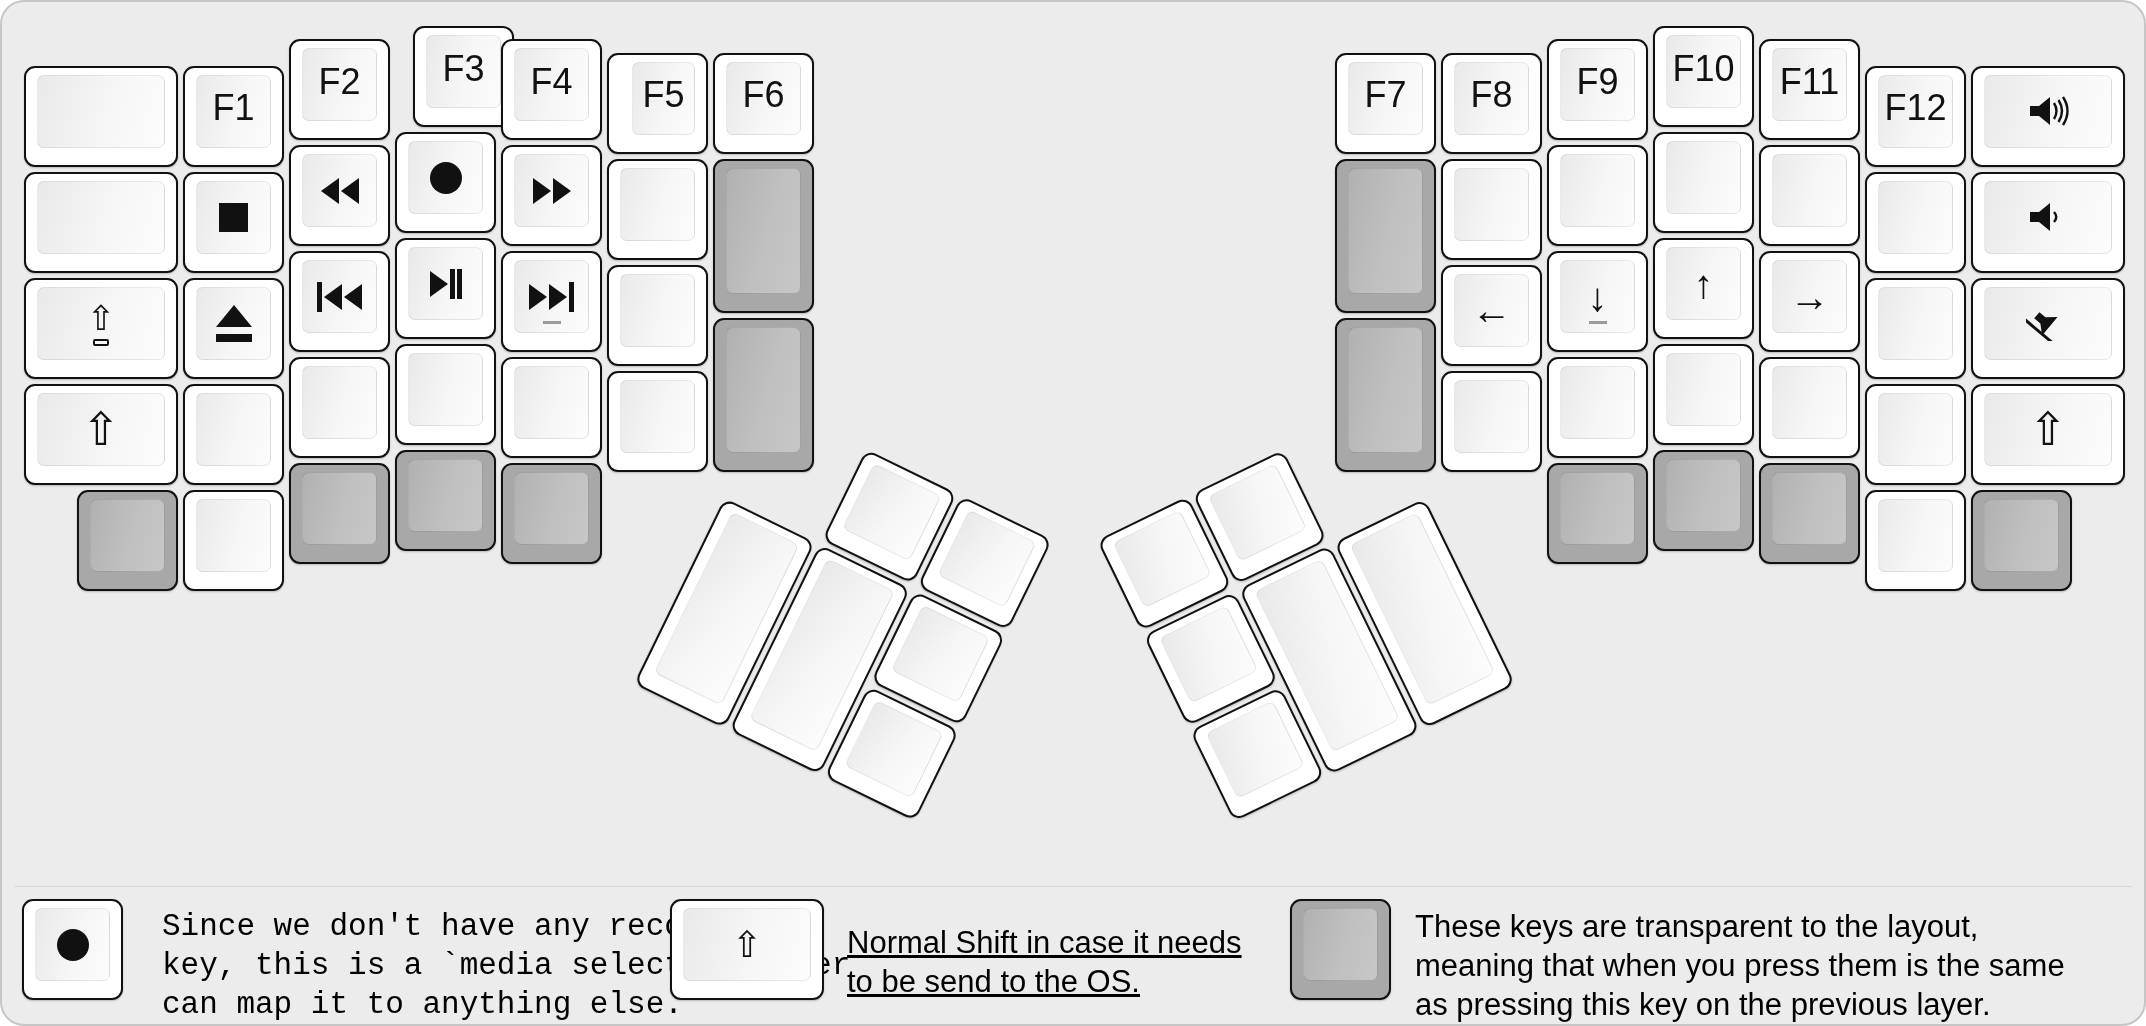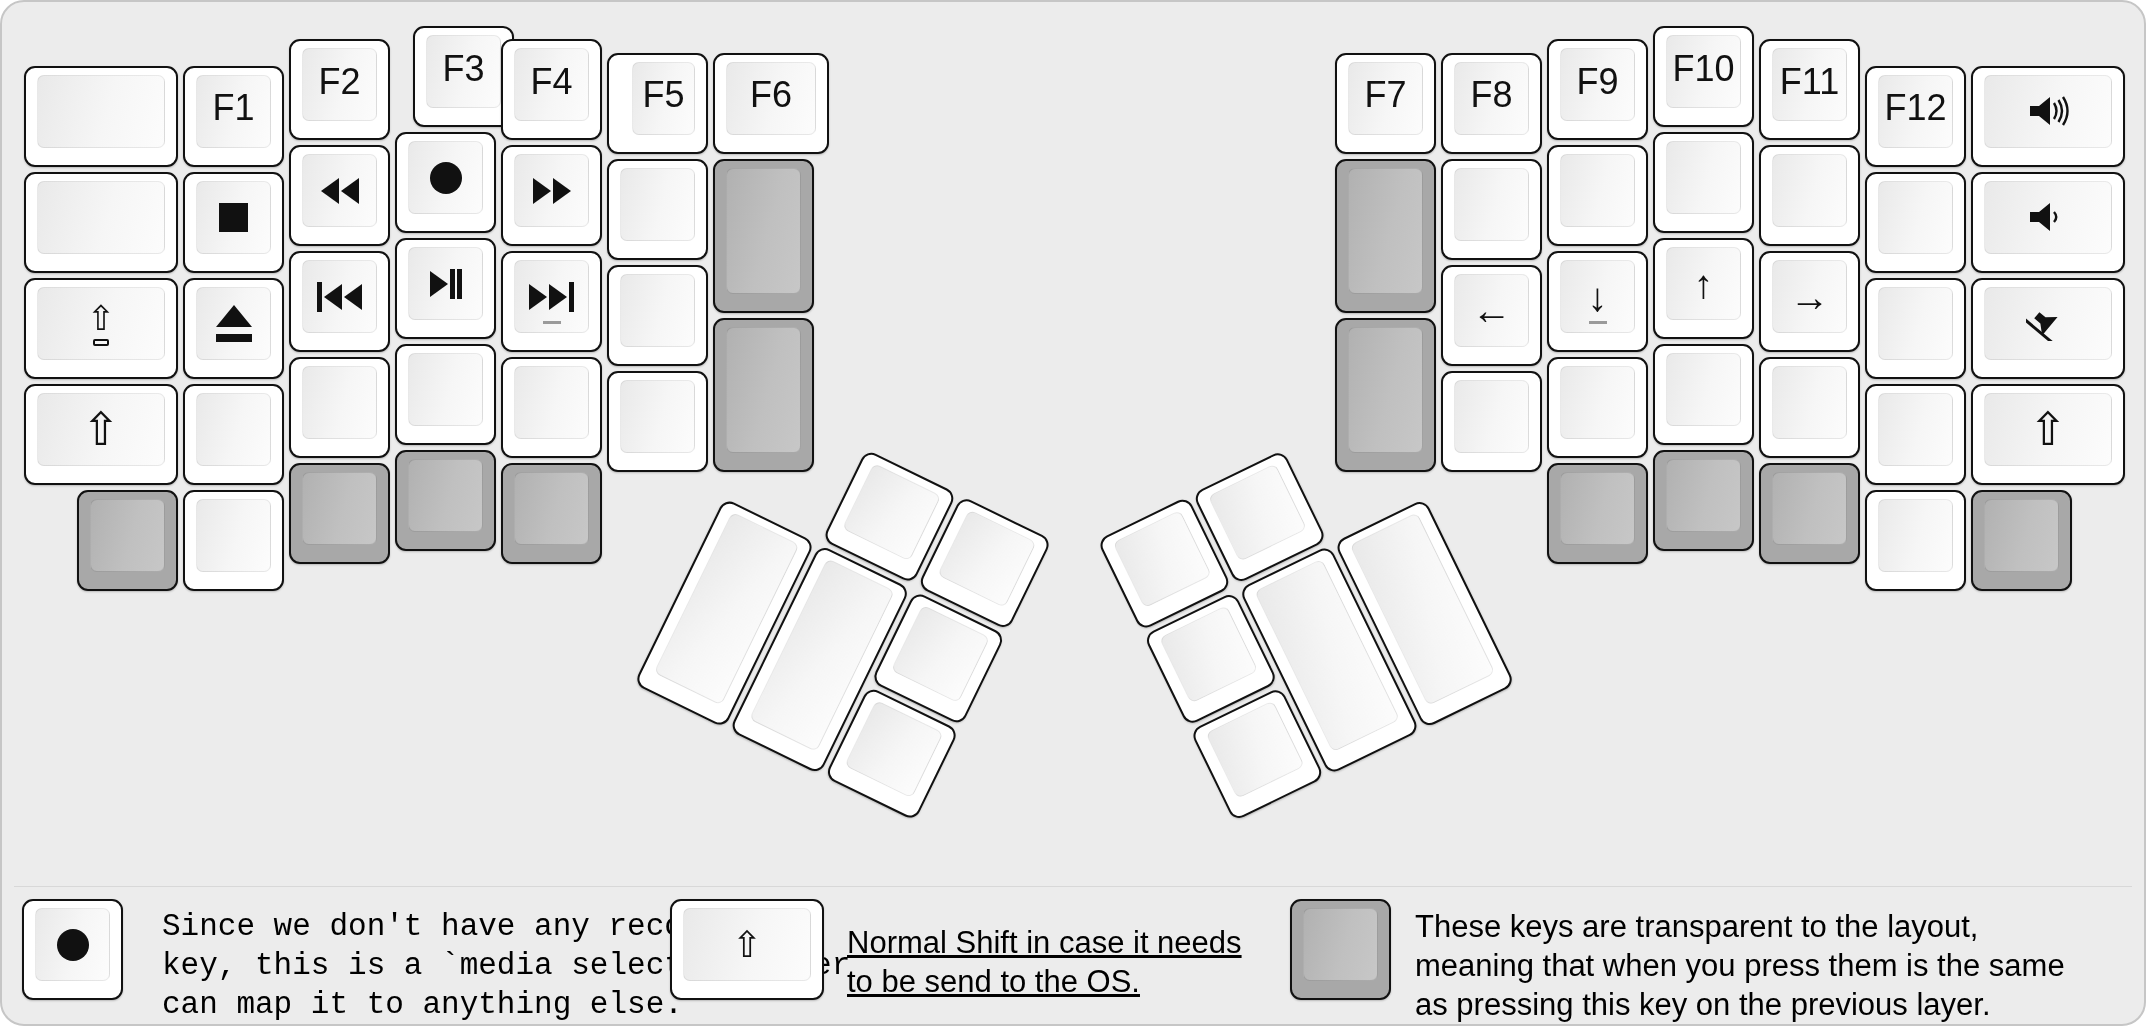--- a/index.html
+++ b/index.html
@@ -189,21 +189,21 @@
       </div>
       <div class="key" style="width: 101px; height: 101px; left: 605px; top: 156.5px;">
         <div class="cap" style="position: absolute;"></div>
       </div>
       <div class="key" style="width: 101px; height: 101px; left: 605px; top: 262.5px;">
         <div class="cap" style="position: absolute;"></div>
       </div>
       <div class="key" style="width: 101px; height: 101px; left: 605px; top: 368.5px;">
         <div class="cap" style="position: absolute;"></div>
       </div>
-      <div class="key" style="width: 116px; height: 101px; left: 711px; top: 50.5px;">
+      <div class="key" style="width: 101px; height: 101px; left: 711px; top: 50.5px;">
         <div class="cap" style="position: absolute;">
           <div class="klabel">F6</div>
         </div>
       </div>
       <div class="key gray" style="width: 101px; height: 154px; left: 711px; top: 156.5px;">
         <div class="cap" style="position: absolute;"></div>
       </div>
       <div class="key gray" style="width: 101px; height: 154px; left: 711px; top: 315.5px;">
         <div class="cap" style="position: absolute;"></div>
       </div>

